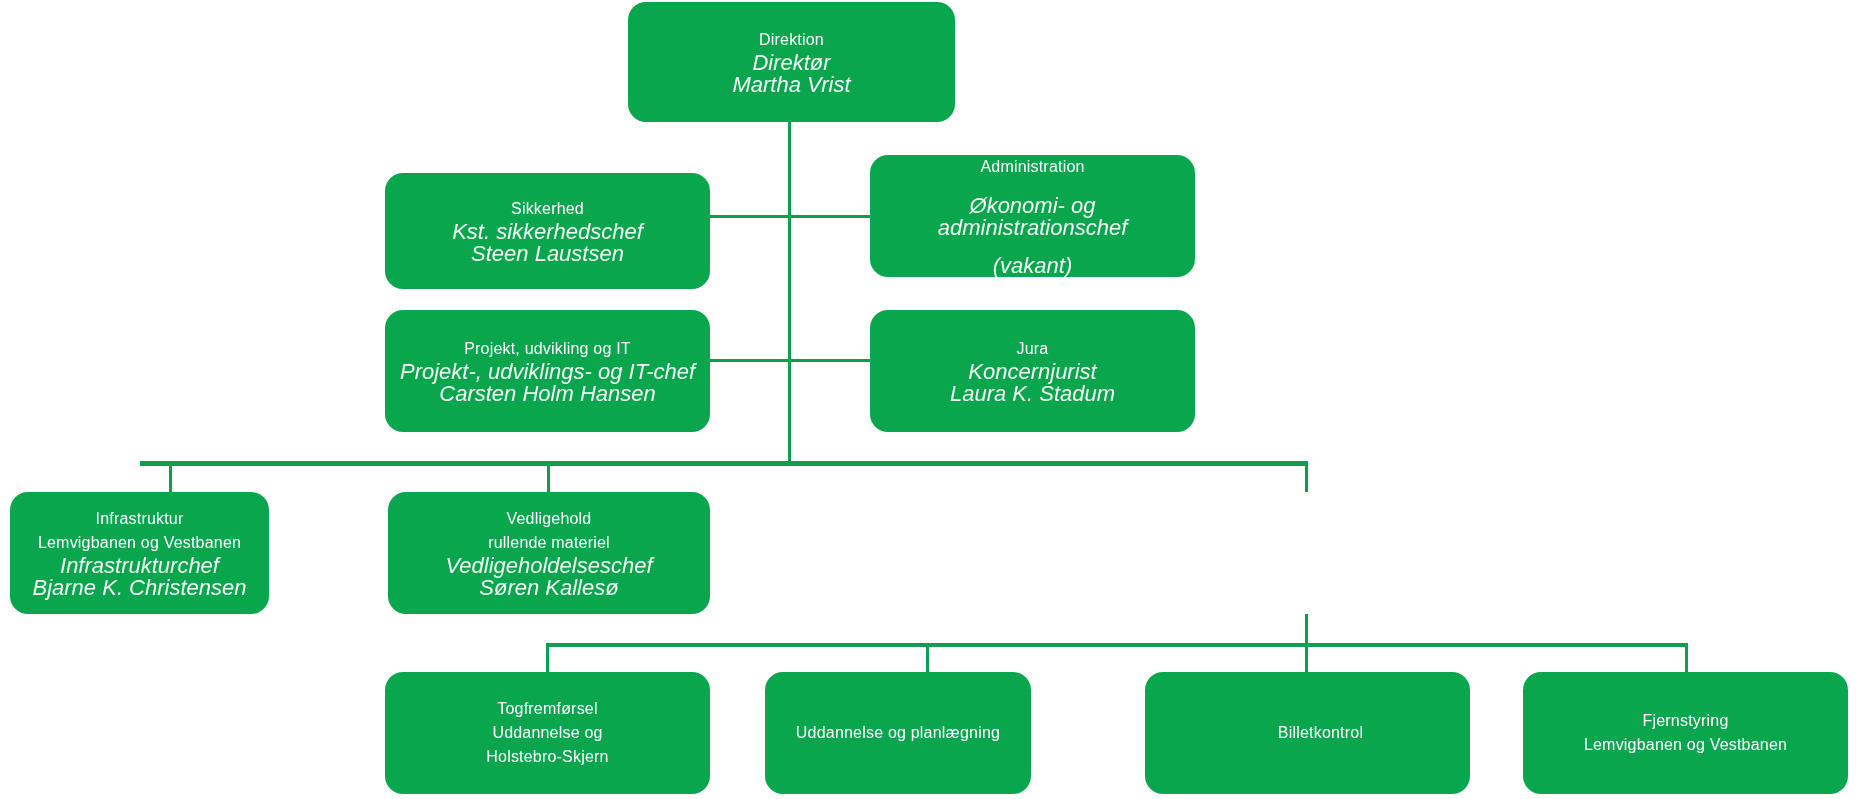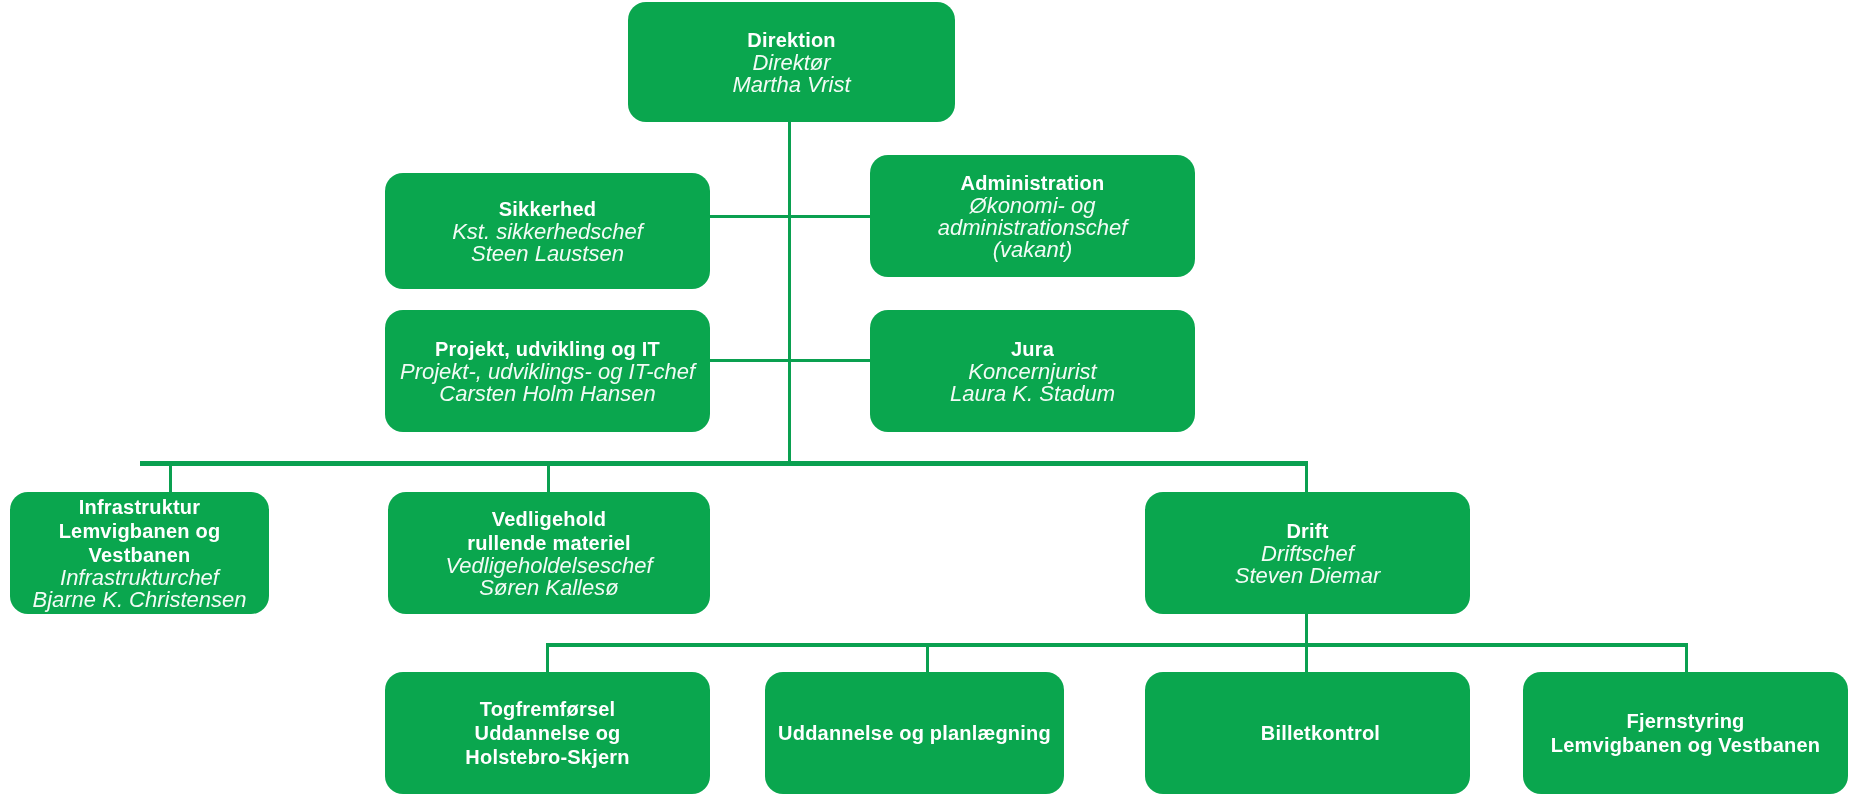--- a/index.html
+++ b/index.html
@@ -23,22 +23,22 @@
     display: flex;
     flex-direction: column;
     justify-content: center;
     align-items: center;
     text-align: center;
     box-sizing: border-box;
     padding: 6px 10px;
   }
   .node .t {
     display: block;
-    font-weight: bold;
-    font-size: 20px;
+    font-weight: normal;
+    font-size: 16px;
     line-height: 24px;
     letter-spacing: 0.2px;
   }
   .node .s {
     display: block;
     font-style: italic;
     font-size: 22px;
     line-height: 22px;
     color: #f2fbf5;
   }
@@ -71,21 +71,21 @@
     <span class="s">Direktør</span>
     <span class="s">Martha Vrist</span>
   </div>
 
   <div class="node" style="left:385px; top:173px; width:325px; height:116px;">
     <span class="t">Sikkerhed</span>
     <span class="s">Kst. sikkerhedschef</span>
     <span class="s">Steen Laustsen</span>
   </div>
 
-  <div class="node" style="left:870px; top:155px; width:325px; height:122px;">
+  <div class="node" style="left:870px; top:155px; width:325px; height:122px;gap:16px;">
     <span class="t">Administration</span>
     <span class="s">Økonomi- og administrationschef</span>
     <span class="s">(vakant)</span>
   </div>
 
   <div class="node" style="left:385px; top:310px; width:325px; height:122px;">
     <span class="t">Projekt, udvikling og IT</span>
     <span class="s">Projekt-, udviklings- og IT-chef</span>
     <span class="s">Carsten Holm Hansen</span>
   </div>
@@ -103,33 +103,28 @@
     <span class="s">Bjarne K. Christensen</span>
   </div>
 
   <div class="node" style="left:388px; top:492px; width:322px; height:122px;">
     <span class="t">Vedligehold</span>
     <span class="t">rullende materiel</span>
     <span class="s">Vedligeholdelseschef</span>
     <span class="s">Søren Kallesø</span>
   </div>
 
-  <div class="node" style="left:1145px; top:492px; width:325px; height:122px;">
-    <span class="t">Drift</span>
-    <span class="s">Driftschef</span>
-    <span class="s">Steven Diemar</span>
-  </div>
 
   <div class="node" style="left:385px; top:672px; width:325px; height:122px;">
     <span class="t">Togfremførsel</span>
     <span class="t">Uddannelse og</span>
     <span class="t">Holstebro-Skjern</span>
   </div>
 
-  <div class="node" style="left:765px; top:672px; width:299px; height:122px;">
+  <div class="node" style="left:765px; top:672px; width:266px; height:122px;">
     <span class="t">Uddannelse og planlægning</span>
   </div>
 
   <div class="node" style="left:1145px; top:672px; width:325px; height:122px;padding-left:36px;">
     <span class="t">Billetkontrol</span>
   </div>
 
   <div class="node" style="left:1523px; top:672px; width:325px; height:122px;align-items:center;">
     <span class="t">Fjernstyring</span>
     <span class="t">Lemvigbanen og Vestbanen</span>

